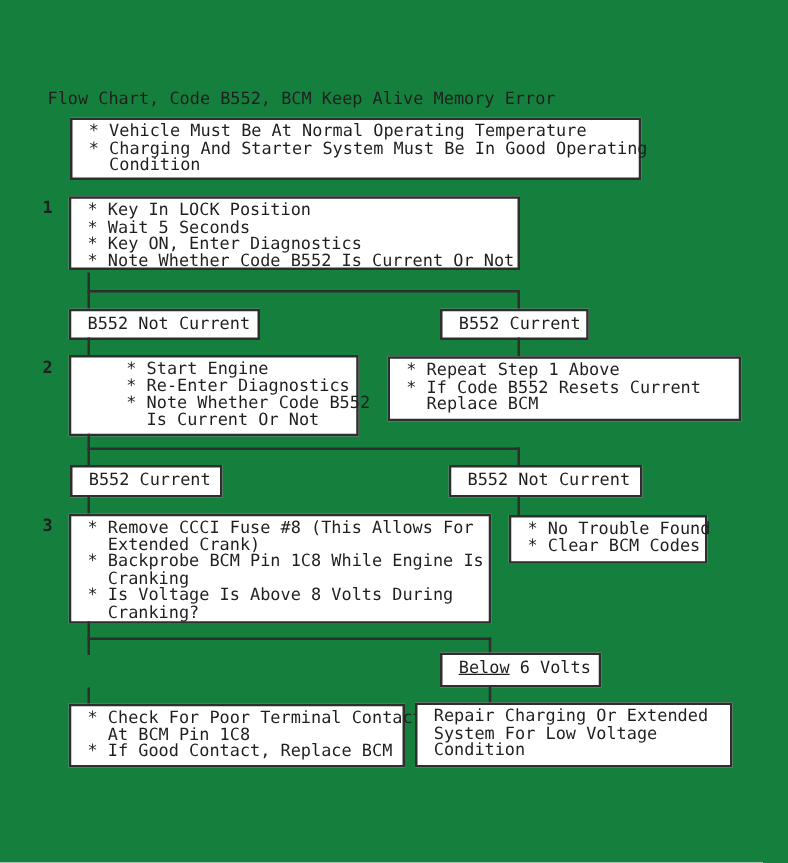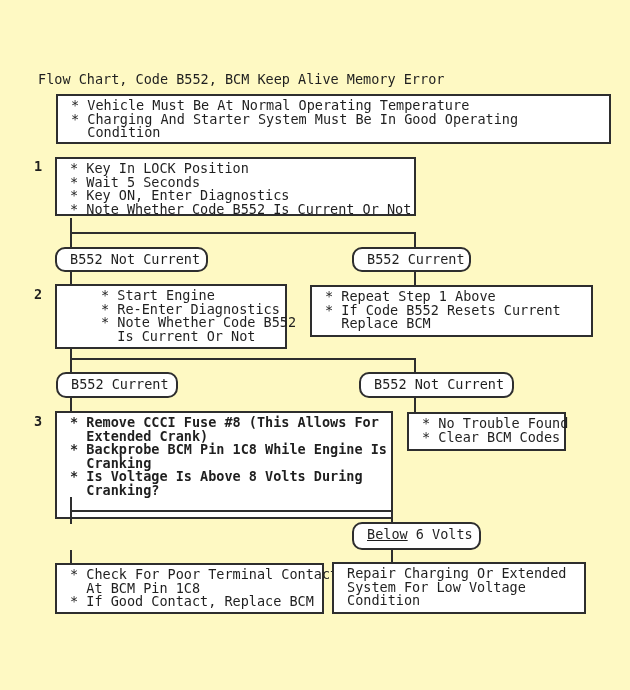--- a/index.html
+++ b/index.html
@@ -4,21 +4,21 @@
 <style>
   html, body {
     margin: 0;
     padding: 0;
     background: #ffffff;
   }
   .stage {
     position: relative;
     width: 630px;
     height: 690px;
-    background: #fef9c3;
+    background: #15803d;
     font-family: "DejaVu Sans Mono", "Liberation Mono", monospace;
     font-size: 13.5px;
     line-height: 13.5px;
     color: #1f1f1f;
     overflow: hidden;
   }
   .title {
     position: absolute;
     left: 38px;
     top: 73px;
@@ -27,42 +27,41 @@
   .box {
     position: absolute;
     box-sizing: border-box;
     border: 2px solid #2e2e2e;
     background: #ffffff;
     white-space: pre;
     padding: 3px 6px 0 13px;
   }
   .label-box {
     padding-top: 4px;
-    border-radius: 10px;
   }
   .line {
     position: absolute;
     background: #2e2e2e;
   }
   .step-num {
     position: absolute;
     font-weight: bold;
     white-space: pre;
   }
   .b { font-weight: bold; }
   .u { text-decoration: underline; }
 </style>
 </head>
 <body>
 
 <div class="stage">
 
   <div class="title">Flow Chart, Code B552, BCM Keep Alive Memory Error</div>
 
-  <div class="box" style="left:56px; top:94px; width:555px; height:50px;">* Vehicle Must Be At Normal Operating Temperature
+  <div class="box" style="left:56px; top:94px; width:457px; height:50px;">* Vehicle Must Be At Normal Operating Temperature
 * Charging And Starter System Must Be In Good Operating
   Condition</div>
 
   <div class="step-num" style="left:34px; top:160px;">1</div>
   <div class="box" style="left:55px; top:157px; width:361px; height:59px;">* Key In LOCK Position
 * Wait 5 Seconds
 * Key ON, Enter Diagnostics
 * Note Whether Code B552 Is Current Or Not</div>
 
   <div class="line" style="left:70px; top:218px; width:2px; height:30px;"></div>
@@ -88,21 +87,21 @@
   <div class="line" style="left:70px; top:358px; width:346px; height:2px;"></div>
   <div class="line" style="left:414px; top:358px; width:2px; height:16px;"></div>
 
   <div class="box label-box" style="left:56px; top:372px; width:122px; height:26px;">B552 Current</div>
   <div class="box label-box" style="left:359px; top:372px; width:155px; height:26px;">B552 Not Current</div>
 
   <div class="line" style="left:70px; top:396px; width:2px; height:16px;"></div>
   <div class="line" style="left:414px; top:396px; width:2px; height:17px;"></div>
 
   <div class="step-num" style="left:34px; top:415px;">3</div>
-  <div class="box" style="left:55px; top:411px; width:338px; height:108px;font-weight:bold;">* Remove CCCI Fuse #8 (This Allows For
+  <div class="box" style="left:55px; top:411px; width:338px; height:88px;">* Remove CCCI Fuse #8 (This Allows For
   Extended Crank)
 * Backprobe BCM Pin 1C8 While Engine Is
   Cranking
 * Is Voltage Is Above 8 Volts During
   Cranking?</div>
   <div class="box" style="left:407px; top:412px; width:159px; height:39px;">* No Trouble Found
 * Clear BCM Codes</div>
 
   <div class="line" style="left:70px; top:497px; width:2px; height:27px;"></div>
   <div class="line" style="left:70px; top:510px; width:323px; height:2px;"></div>

